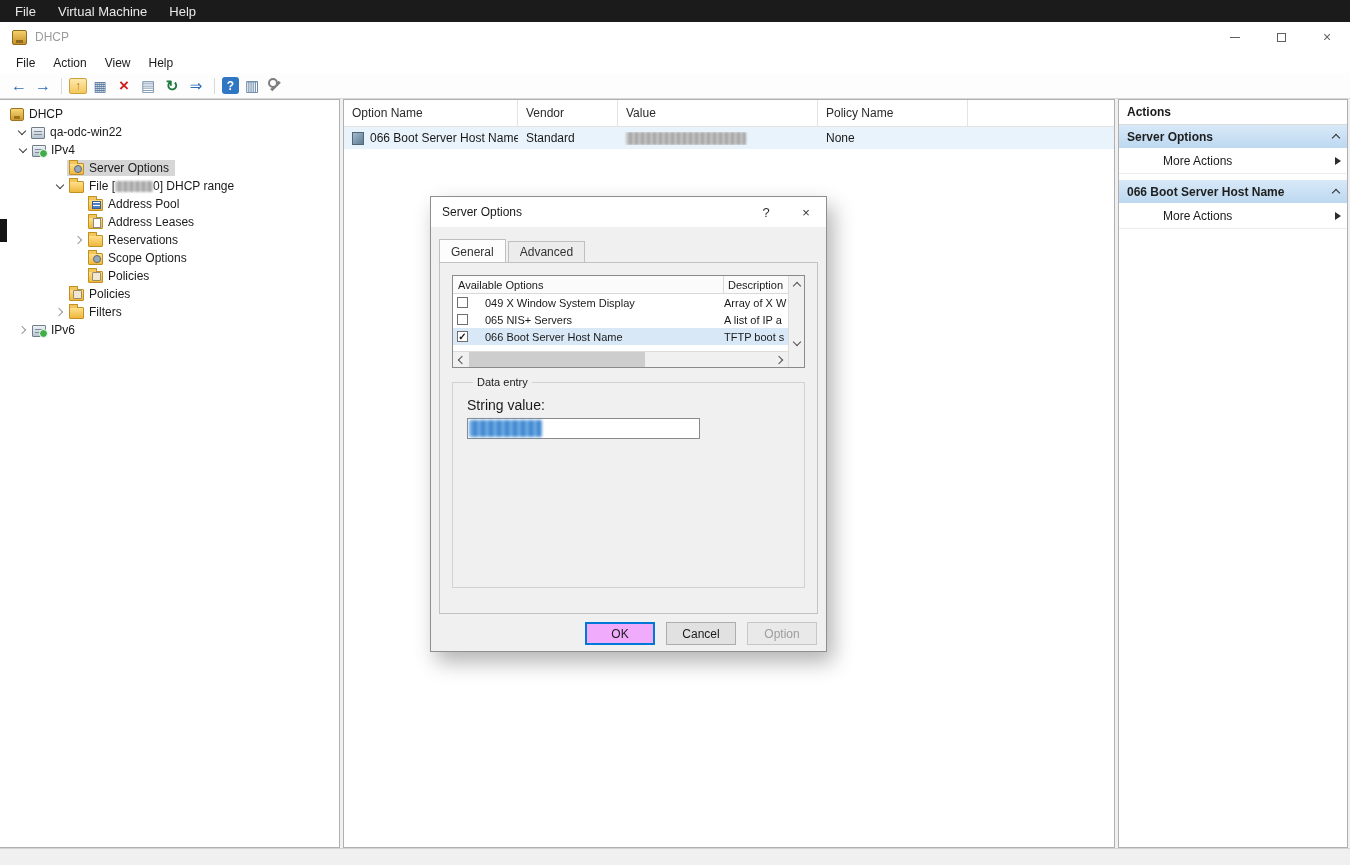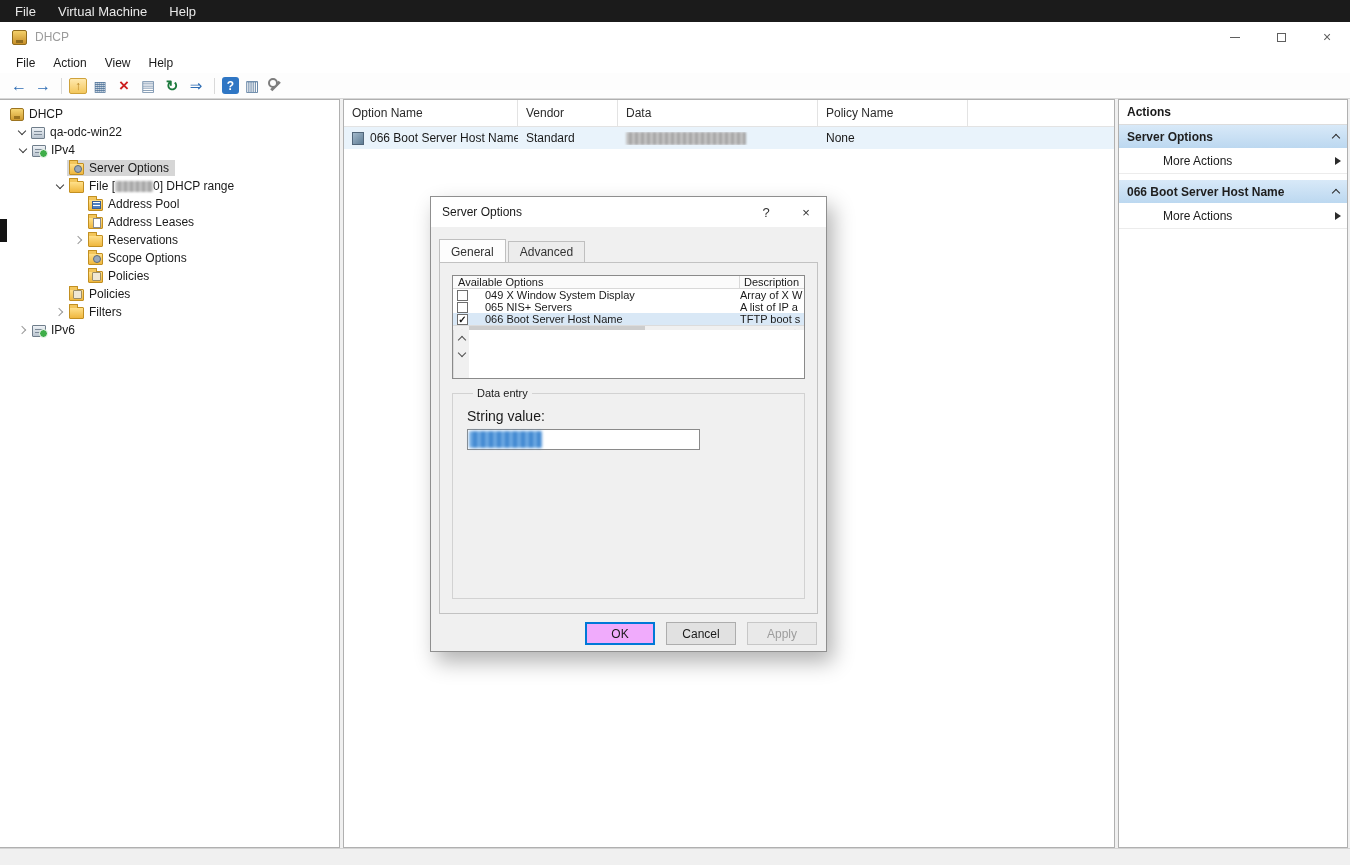--- a/index.html
+++ b/index.html
@@ -102,21 +102,21 @@
   
   .dialog { position:absolute; left:430px; top:196px; width:397px; height:456px; background:#f0f0f0; border:1px solid #8f8f8f; box-shadow:6px 10px 20px rgba(0,0,0,.30); font-size:12px; }
   .dlg-title { height:30px; background:#fff; display:flex; align-items:center; padding-left:11px; }
   .dlg-tbtns { margin-left:auto; display:flex; height:100%; }
   .dlg-tb { width:40px; height:100%; display:flex; align-items:center; justify-content:center; color:#333; font-size:13px; }
   .tabs { display:flex; padding:12px 8px 0 8px; }
   .tab { padding:3px 11px; border:1px solid #bfbfbf; border-bottom:none; background:#ececec; margin-right:2px; position:relative; top:2px; color:#333; }
   .tab.active { background:#fdfdfd; top:0; padding-top:5px; z-index:2; }
   .tab-panel { margin:0 8px; border:1px solid #c2c2c2; background:#f0f0f0; height:352px; position:relative; z-index:1; }
 
-  .opts-list { margin:12px 12px 0 12px; border:1px solid #8a8a8a; background:#fff; display:flex; height:104px;flex-direction:column; }
+  .opts-list { margin:12px 12px 0 12px; border:1px solid #8a8a8a; background:#fff; display:flex; height:93px; }
   .ol-main { flex:1; display:flex; flex-direction:column; overflow:hidden; }
   .ol-head { display:flex; height:18px; background:#fbfbfb; border-bottom:1px solid #d9d9d9; font-size:11px; align-items:center; }
   .olh-c1 { flex:1; padding:0 5px; border-right:1px solid #d9d9d9; height:100%; display:flex; align-items:center; }
   .olh-c2 { width:64px; padding:0 4px; height:100%; display:flex; align-items:center; }
   .ol-row { display:flex; height:17px; align-items:center; font-size:11px; }
   .ol-row.selected { background:#d9e8f6; }
   .olr-c1 { flex:1; display:flex; align-items:center; gap:17px; padding-left:4px; white-space:nowrap; overflow:hidden; }
   .olr-c2 { width:64px; white-space:nowrap; overflow:hidden; flex:none; }
   .cb { width:11px; height:11px; border:1px solid #6e6e6e; background:#fff; font-size:10px; line-height:9px; display:flex; align-items:center; justify-content:center; flex:none; font-weight:bold; color:#111; }
   .ol-hscroll { height:16px; margin-top:auto; display:flex; align-items:center; background:#f0f0f0; border-top:1px solid #dcdcdc; }
@@ -285,21 +285,21 @@
         <span class="ti server proto" data-name="ipv6-protocol-icon"></span>
         <span class="tlabel">IPv6</span>
       </span>
   </div>
 </div>
 
 <div class="pane list-pane" data-name="results-pane">
   <div class="lv-header" data-name="listview-header">
     <span class="lv-col w1" data-name="column-header-option-name">Option Name</span>
     <span class="lv-col w2" data-name="column-header-vendor">Vendor</span>
-    <span class="lv-col w3" data-name="column-header-value">Data</span>
+    <span class="lv-col w3" data-name="column-header-value">Value</span>
     <span class="lv-col w4" data-name="column-header-policy-name">Policy Name</span>
   </div>
   <div class="lv-row" data-name="table-row">
     <span class="lv-cell w1">
         <span class="opt-icon" data-name="option-icon"></span>
         <span data-name="option-name-cell">066 Boot Server Host Name</span>
       </span>
     <span class="lv-cell w2" data-name="vendor-cell">Standard</span>
     <span class="lv-cell w3">
         <span class="redact" style="width:120px;height:13px;" data-name="redacted-value-cell"></span>
@@ -394,15 +394,15 @@
       <div class="gb-field-label" data-name="string-value-label">String value:</div>
       <div class="gb-input" data-name="string-value-input">
         <span class="redact blue input-sel" data-name="redacted-string-value"></span>
       </div>
     </div>
   </div>
 
   <div class="dlg-actions" data-name="dialog-buttons">
     <span class="btn default" data-name="ok-button">OK</span>
     <span class="btn" data-name="cancel-button">Cancel</span>
-    <span class="btn disabled" data-name="apply-button">Apply</span>
+    <span class="btn disabled" data-name="apply-button">Option</span>
   </div>
 </div>
 
 </body></html>

